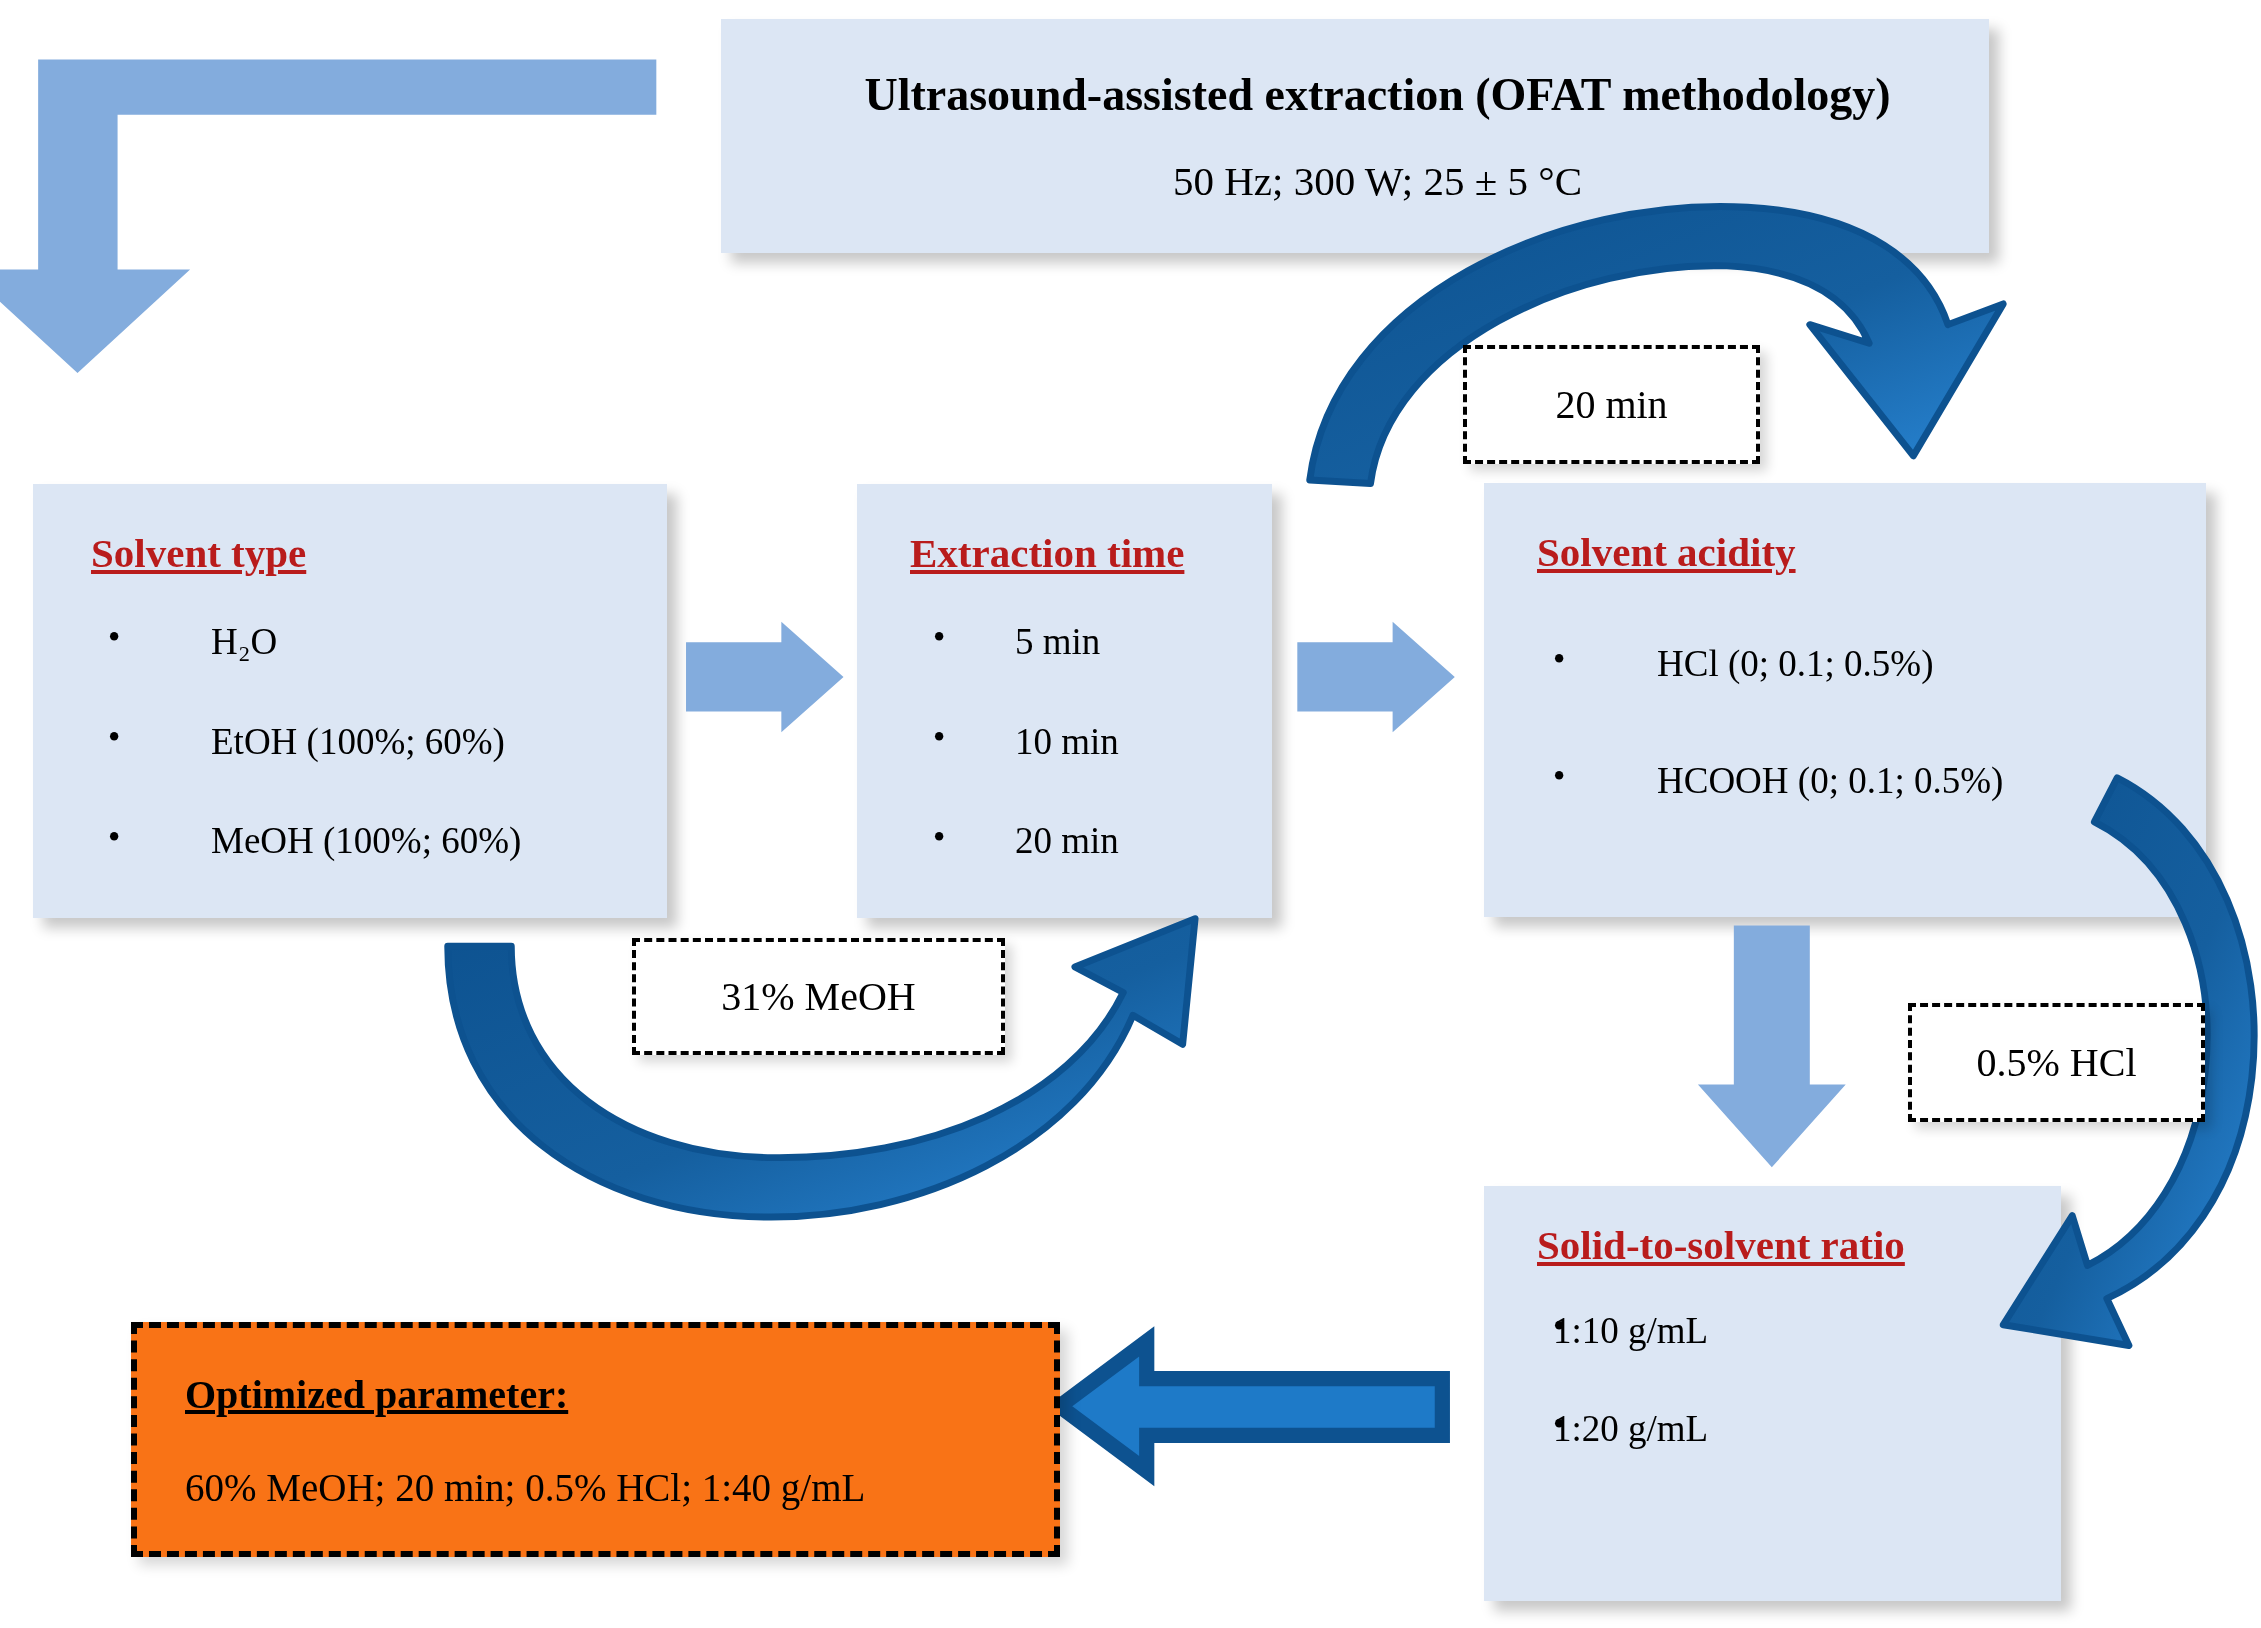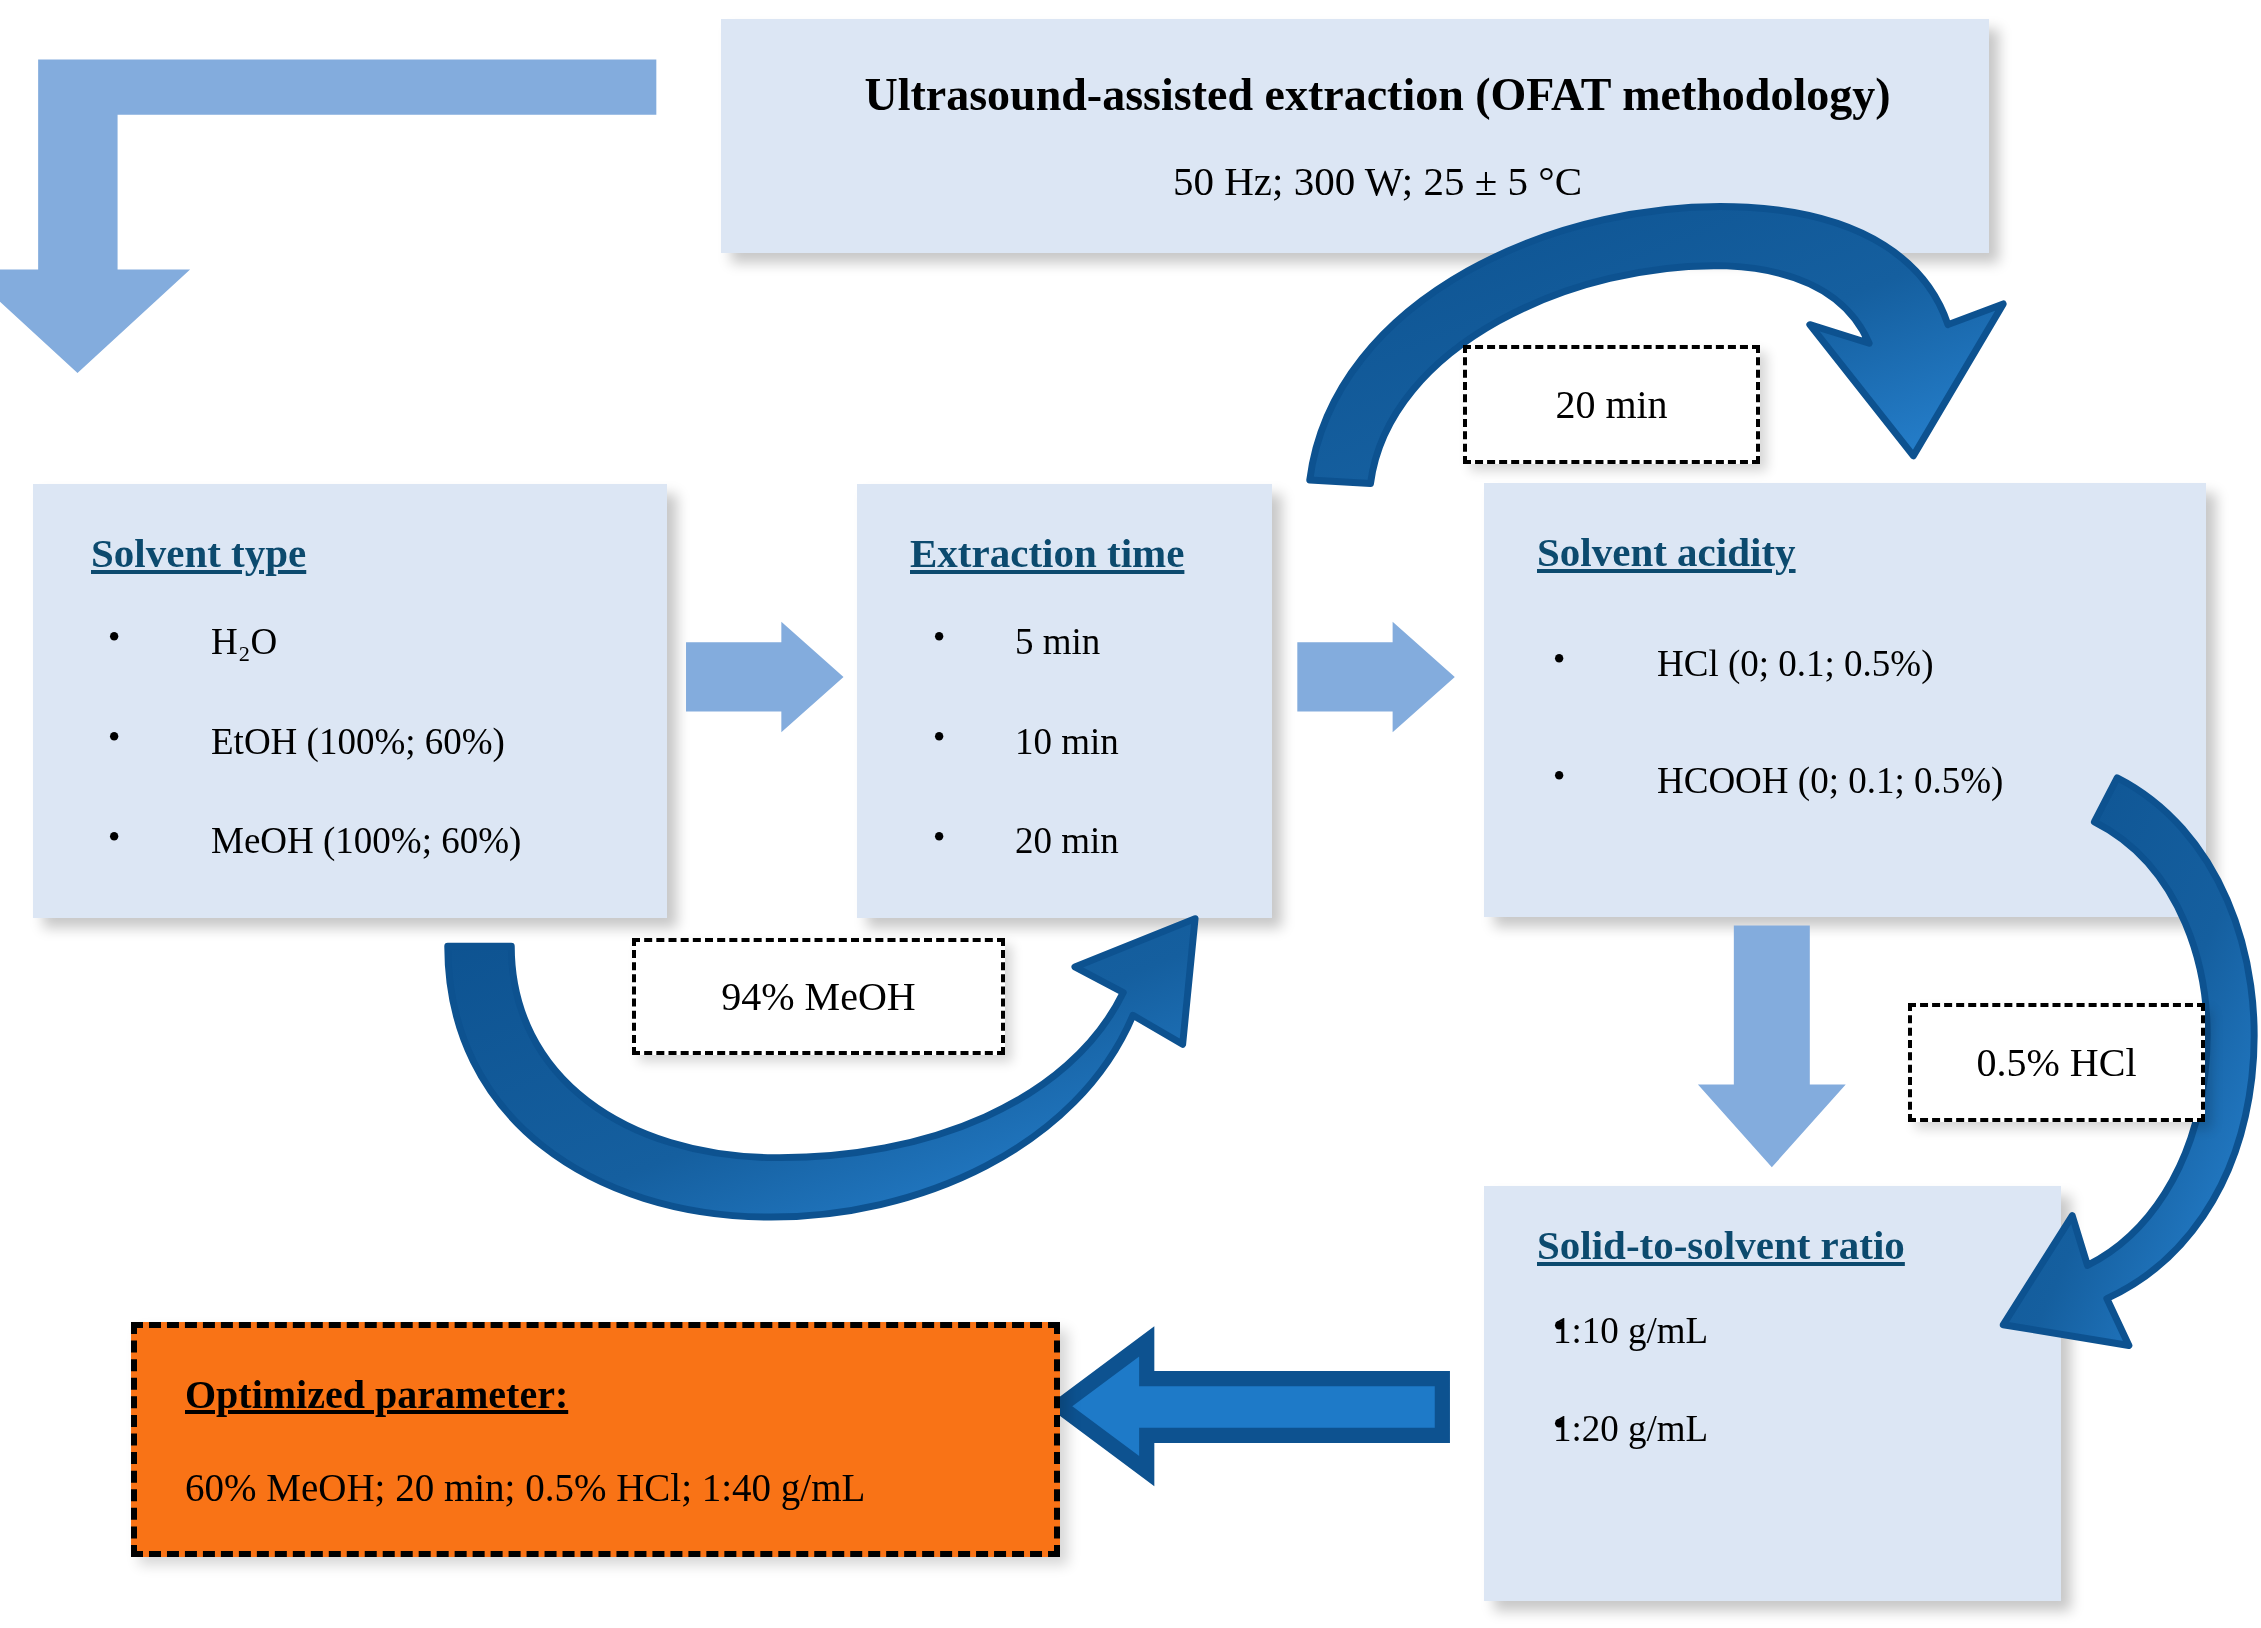--- a/index.html
+++ b/index.html
@@ -19,21 +19,21 @@
   
   .box {
     position: absolute;
     background: #DCE6F4;
     box-shadow: 9.7px 9.7px 12.4px rgba(0,0,0,0.22);
     box-sizing: border-box;
   }
   .box-title {
     font-weight: bold;
     text-decoration: underline;
-    color: #0c4a6e;
+    color: #b91c1c;
     line-height: 1.1;
   }
   .box-list {
     list-style: none;
     margin: 0;
     padding: 0;
   }
   .box-list li {
     position: relative;
     color: #000000;
@@ -217,21 +217,21 @@
   <div class="box" id="box-ratio">
     <div class="box-title">Solid-to-solvent ratio</div>
     <ul class="box-list">
       <li>1:10 g/mL</li>
       <li>1:20 g/mL</li>
     </ul>
   </div>
 
   <div class="dashed-label" id="label-20min">20 min</div>
 
-  <div class="dashed-label" id="label-meoh">94% MeOH</div>
+  <div class="dashed-label" id="label-meoh">31% MeOH</div>
 
   <div class="dashed-label" id="label-hcl">0.5% HCl</div>
 
   <div id="box-optimized">
     <div class="opt-title">Optimized parameter:</div>
     <div class="opt-value">60% MeOH; 20 min; 0.5% HCl; 1:40 g/mL</div>
   </div>
 
 </div>
 

